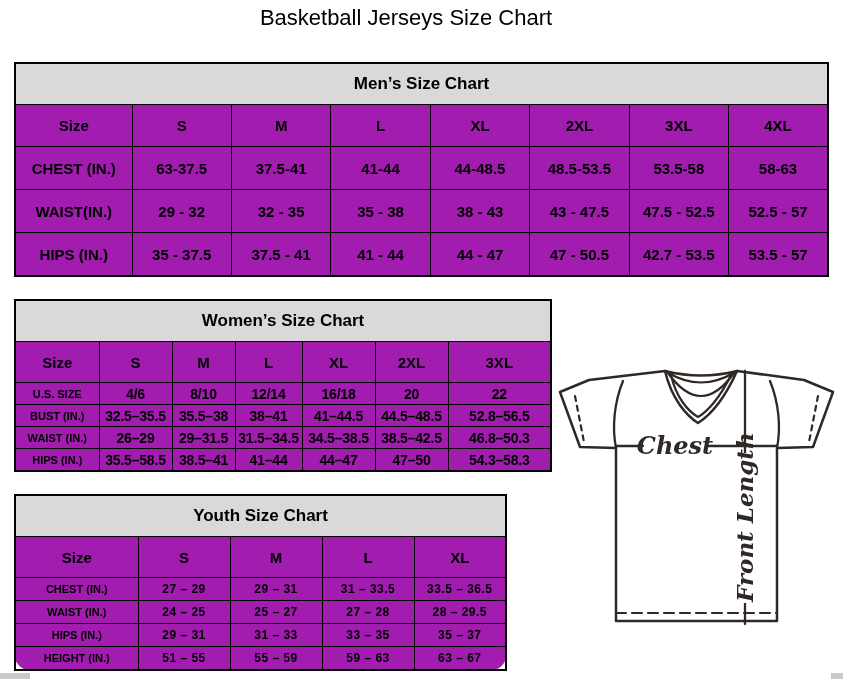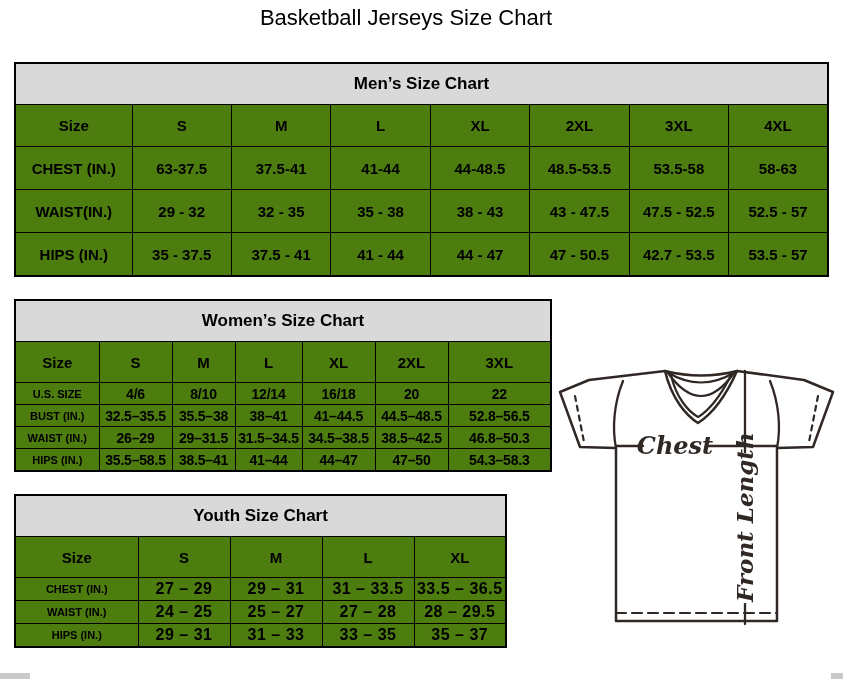--- a/index.html
+++ b/index.html
@@ -7,41 +7,41 @@
     width:843px;height:679px;position:relative;overflow:hidden;
     background:#ffffff;color:#000;
     font-family:"Liberation Sans", sans-serif;
   }
   .page-title{
     position:absolute;top:5px;left:0;width:812px;
     text-align:center;font-size:22px;font-weight:normal;
   }
   table{
     position:absolute;border-collapse:collapse;table-layout:fixed;
-    background:#4d7c0f;border:2px solid #000;
+    background:#a21caf;border:2px solid #000;
   }
   th,td{
     border:1.5px solid #000;text-align:center;vertical-align:middle;
     font-weight:bold;padding:0;overflow:hidden;white-space:nowrap;
   }
   .title-cell{background:#d9d9d9;font-size:17px;height:40px;}
   
   #mens{left:14px;top:62px;width:815px;}
   #mens th{height:41px;font-size:15px;}
   #mens td.val,#mens td.lbl{height:42px;font-size:15px;}
   
   #womens{left:14px;top:299px;width:536px;}
   #womens th{height:40px;font-size:15px;}
   #womens td.lbl{height:21px;font-size:11px;margin-left:24px;}
   #womens td.val{height:21px;font-size:14px;letter-spacing:-0.2px;margin-left:44px;}
   
-  #youth{left:14px;top:494px;width:491px;}
+  #youth{left:14px;top:494px;width:491px;border-radius:18px;}
   #youth th{height:40px;font-size:15px;}
   #youth td.lbl{height:22px;font-size:11px;}
-  #youth td.val{height:22px;font-size:16px;letter-spacing:0.5px;}
+  #youth td.val{height:22px;font-size:12px;letter-spacing:0.5px;}
   
   .jersey{position:absolute;left:557px;top:358px;width:286px;height:286px;}
   .jersey text{
     font-family:"DejaVu Serif", serif;
     font-style:italic;font-weight:bold;
     fill:#2f2825;
   }
   
   .frag{position:absolute;height:6px;background:#c9c9c9;top:673px;}
   .frag-left{left:0;width:30px;}
@@ -205,20 +205,27 @@
       <td class="val">27 – 28</td>
       <td class="val">28 – 29.5</td>
     </tr>
     <tr>
       <td class="lbl">HIPS (IN.)</td>
       <td class="val">29 – 31</td>
       <td class="val">31 – 33</td>
       <td class="val">33 – 35</td>
       <td class="val">35 – 37</td>
     </tr>
+    <tr>
+      <td class="lbl">HEIGHT (IN.)</td>
+      <td class="val">51 – 55</td>
+      <td class="val">55 – 59</td>
+      <td class="val">59 – 63</td>
+      <td class="val">63 – 67</td>
+    </tr>
   </tbody>
 </table>
 
 <div class="jersey">
   <svg width="286" height="286" viewBox="0 0 286 286" xmlns="http://www.w3.org/2000/svg">
     <g stroke="#2f2825" fill="none" stroke-linejoin="round" stroke-linecap="round">
 
       <path fill="#ffffff" stroke-width="2.5" d="M 108,13 L 32,22 L 3,34 L 23,89 L 59,90 L 59,263 L 220,263 L 220,90 L 256,89 L 276,34 L 247,22 L 180,13 Q 144,22 108,13 Z"></path>
 
       <path stroke-width="2.3" d="M 66,23 C 57,45 55,70 59,90"></path>

